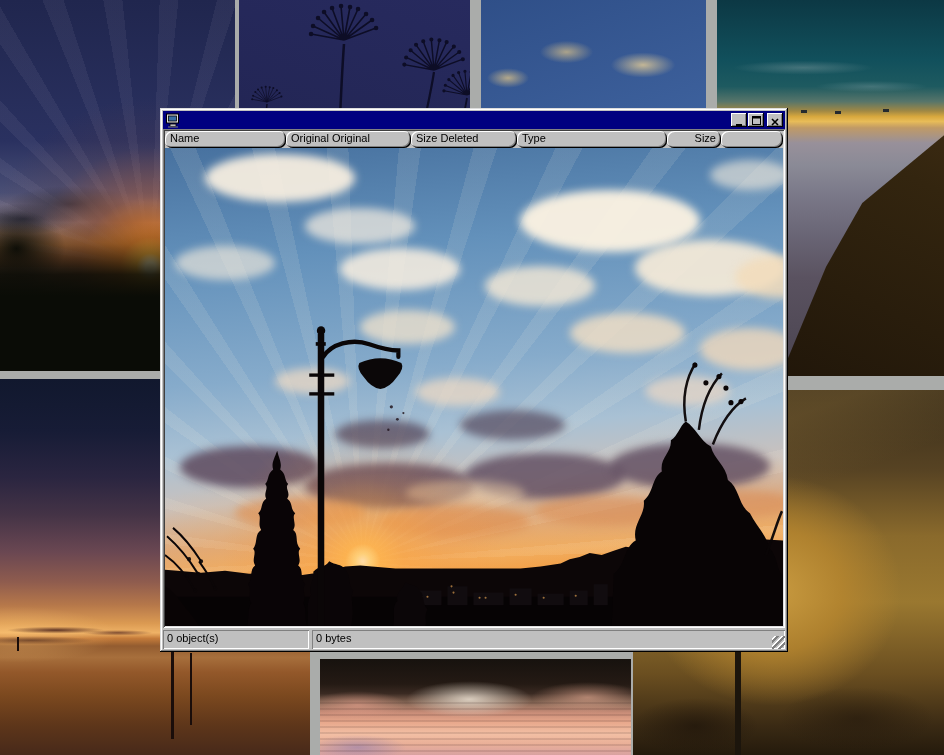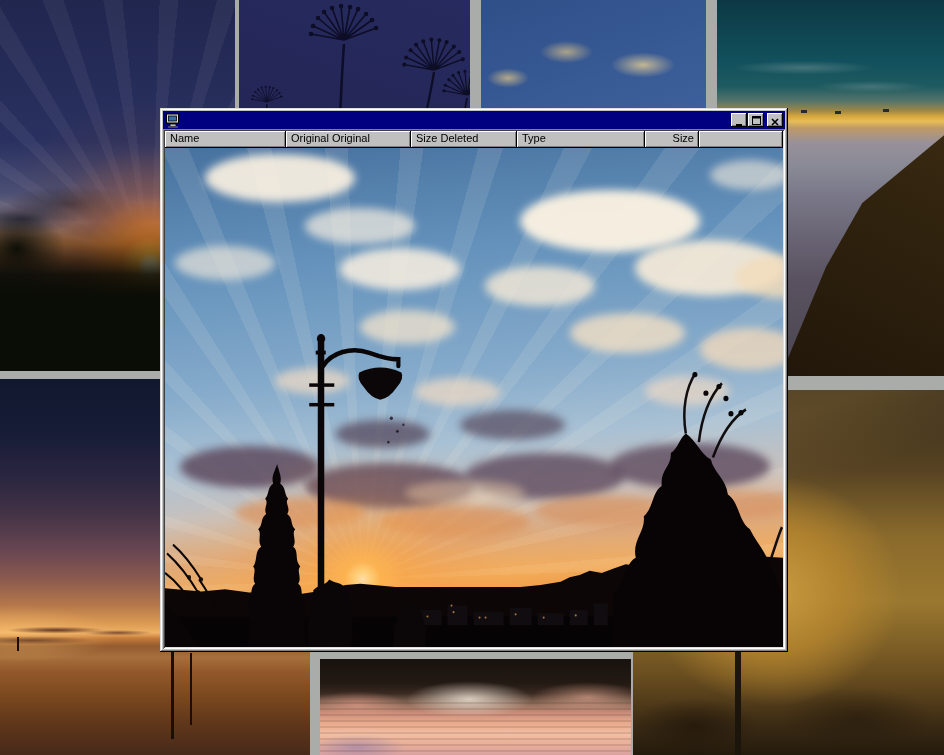--- a/index.html
+++ b/index.html
@@ -76,22 +76,22 @@
   .tbtn{width:16px;height:14px;background:#c0c0c0;margin-left:1px;display:flex;align-items:flex-end;justify-content:center;
     box-shadow:inset -1px -1px 0 #000,inset 1px 1px 0 #fff,inset -2px -2px 0 #808080;}
   .tbtn.close{margin-left:3px;}
   .menubar{height:20px;display:flex;align-items:center;padding-left:1px;flex:0 0 auto;font-size:11px;}
   .menu-item{padding:2px 6px;color:#000;}
   .accel{text-decoration:underline;}
   .client-frame{flex:1 1 auto;box-shadow:inset 1px 1px 0 #808080,inset -1px -1px 0 #fff,inset 2px 2px 0 #404040,inset -2px -2px 0 #dfdfdf;
     padding:2px;display:flex;flex-direction:column;min-height:0;}
   .header-row{height:17px;display:flex;flex:0 0 auto;background:#c0c0c0;font-size:11px;}
   .hcell{box-shadow:inset -1px -1px 0 #000,inset 1px 1px 0 #fff,inset -2px -2px 0 #808080;
-    padding:1px 5px 0 5px;box-sizing:border-box;white-space:nowrap;overflow:hidden;}
-  .hc0{width:121px;} .hc1{width:125px;} .hc2{width:106px;} .hc3{width:128px;}
+    padding:1px 5px 0 5px;box-sizing:border-box;white-space:nowrap;overflow:hidden;border-radius:7px;}
+  .hc0{width:121px;} .hc1{width:125px;} .hc2{width:106px;} .hc3{width:150px;}
   .hc4{width:54px;text-align:right;} .hc5{flex:1 1 auto;}
   .statusbar{height:19px;flex:0 0 auto;display:flex;gap:3px;padding-top:2px;font-size:11px;position:relative;}
   .scell{box-shadow:inset 1px 1px 0 #808080,inset -1px -1px 0 #fff;padding:2px 4px 0 4px;box-sizing:border-box;white-space:nowrap;}
   .sc0{width:146px;} .sc1{flex:1 1 auto;}
   .grip{position:absolute;right:0;bottom:0;width:13px;height:13px;
     background:repeating-linear-gradient(135deg,rgba(0,0,0,0) 0 2px,#fff 2px 3px,#808080 3px 5px);}
 
   
   .photo{flex:1 1 auto;position:relative;overflow:hidden;min-height:0;background:
     linear-gradient(175deg,#47719f 0%,#6391bb 22%,#86abcb 45%,#a9c1d4 58%,#c9c1bd 68%,#dca97e 76%,#efad62 82%,#f0983f 86.5%,#b3541f 88.5%,#3a1c10 90%,#0a0505 100%);}
@@ -269,13 +269,18 @@
         <g fill="#241820" opacity=".85">
           <circle cx="226" cy="248" r="1.6"></circle>
             <circle cx="232" cy="260" r="1.4"></circle>
           <circle cx="223" cy="270" r="1.2"></circle>
             <circle cx="238" cy="254" r="1.1"></circle>
         </g>
       </svg>
     </div>
   </div>
 
+  <div class="statusbar">
+    <div class="scell sc0">0 object(s)</div>
+    <div class="scell sc1">0 bytes</div>
+    <div class="grip"></div>
+  </div>
 </div>
 
 </body></html>

